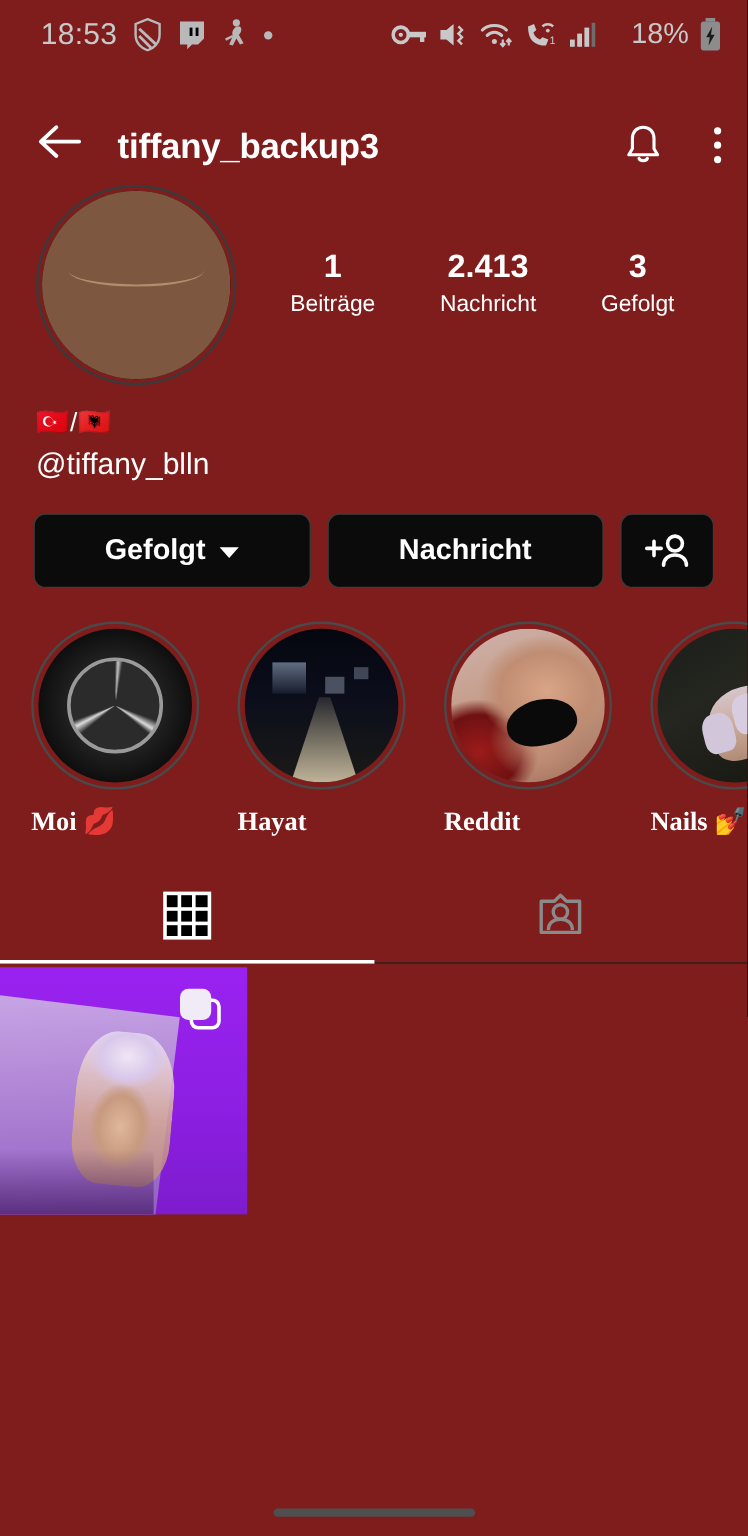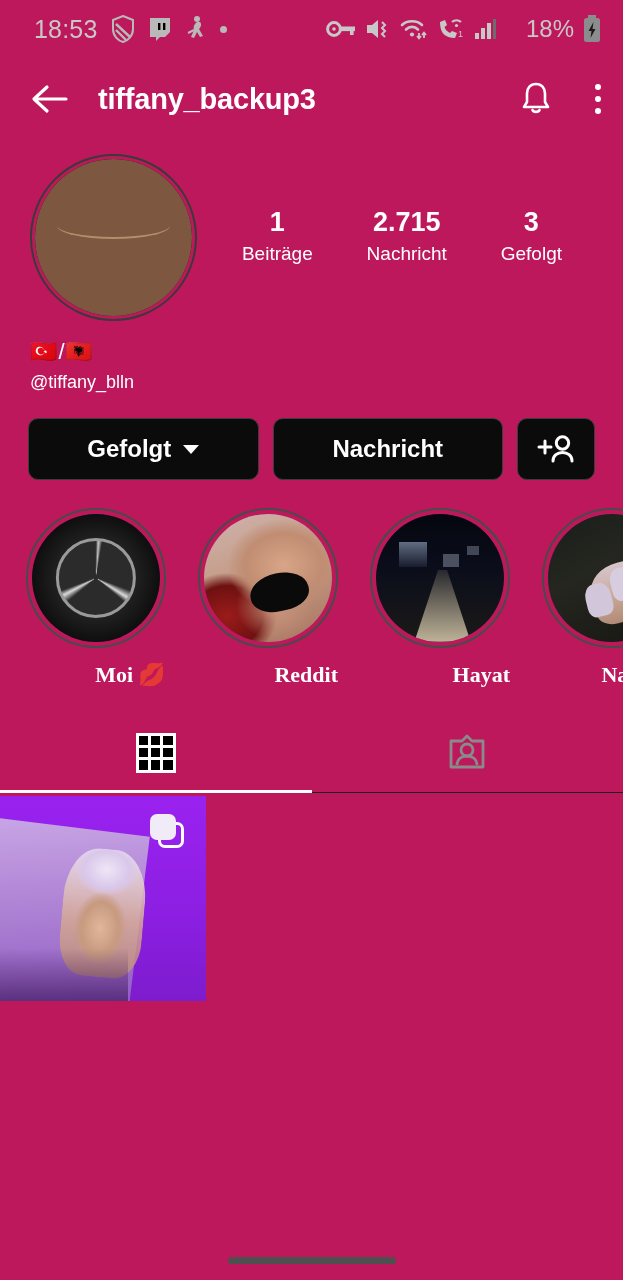--- a/index.html
+++ b/index.html
@@ -14,21 +14,21 @@
   body {
     font-family: "Liberation Sans", sans-serif;
     color: #fff;
     -webkit-font-smoothing: antialiased;
   }
 
   .phone {
     position: relative;
     width: 623px;
     height: 1280px;
-    background: #be185d;
+    background: #7f1d1d;
     display: flex;
     flex-direction: column;
   }
 
   
   .status-bar {
     height: 58px;
     display: flex;
     align-items: center;
     padding: 0 22px 0 34px;
@@ -61,21 +61,21 @@
     width: 7px; height: 7px;
     border-radius: 50%;
     background: #b9b9b9;
     display: inline-block;
   }
 
   
   .header {
     height: 82px;
     display: flex;
-    align-items: center;
+    align-items: flex-end;
     padding: 0 10px 0 28px;
     flex: 0 0 auto;
   }
   .back-arrow { width: 44px; height: 44px; }
   .header-title {
     font-size: 29px;
     font-weight: bold;
     margin-left: 26px;
     letter-spacing: -0.2px;
     white-space: nowrap;
@@ -176,21 +176,21 @@
   .bio {
     padding: 16px 30px 0 30px;
     flex: 0 0 auto;
   }
   .bio-flags {
     font-size: 22px;
     line-height: 1.35;
     letter-spacing: 1px;
   }
   .bio-handle {
-    font-size: 18px;
+    font-size: 25px;
     line-height: 1.5;
     margin-top: 2px;
   }
 
   
   .actions {
     display: flex;
     gap: 14px;
     padding: 22px 28px 0 28px;
     flex: 0 0 auto;
@@ -224,21 +224,21 @@
   }
 
   
   .highlights {
     display: flex;
     gap: 32px;
     padding: 28px 26px 0 26px;
     flex: 0 0 auto;
     overflow: hidden;
   }
-  .hl { width: 140px; flex: 0 0 140px; text-align: right; }
+  .hl { width: 140px; flex: 0 0 140px; text-align: left; }
   .hl-ring {
     width: 140px; height: 140px;
     border-radius: 50%;
     border: 2px solid #4a4a4a;
     padding: 4px;
   }
   .hl-img {
     width: 100%; height: 100%;
     border-radius: 50%;
     overflow: hidden;
@@ -542,21 +542,21 @@
   <div class="profile-row">
     <div class="avatar-wrap">
       <div class="avatar"></div>
     </div>
     <div class="stats">
       <div class="stat">
         <div class="stat-value">1</div>
         <div class="stat-label">Beiträge</div>
       </div>
       <div class="stat">
-        <div class="stat-value">2.715</div>
+        <div class="stat-value">2.413</div>
         <div class="stat-label">Nachricht</div>
       </div>
       <div class="stat">
         <div class="stat-value">3</div>
         <div class="stat-label">Gefolgt</div>
       </div>
     </div>
   </div>
 
   <div class="bio">
@@ -583,29 +583,29 @@
 
   <div class="highlights">
     <div class="hl">
       <div class="hl-ring">
         <div class="hl-img thumb-car"></div>
       </div>
       <div class="hl-label">Moi 💋</div>
     </div>
     <div class="hl">
       <div class="hl-ring">
-        <div class="hl-img thumb-butt"></div>
-      </div>
-      <div class="hl-label">Reddit</div>
+        <div class="hl-img thumb-road"></div>
+      </div>
+      <div class="hl-label">Hayat</div>
     </div>
     <div class="hl">
       <div class="hl-ring">
-        <div class="hl-img thumb-road"></div>
-      </div>
-      <div class="hl-label">Hayat</div>
+        <div class="hl-img thumb-butt"></div>
+      </div>
+      <div class="hl-label">Reddit</div>
     </div>
     <div class="hl">
       <div class="hl-ring">
         <div class="hl-img thumb-nails"></div>
       </div>
       <div class="hl-label">Nails 💅</div>
     </div>
   </div>
 
   <div class="tabs">

